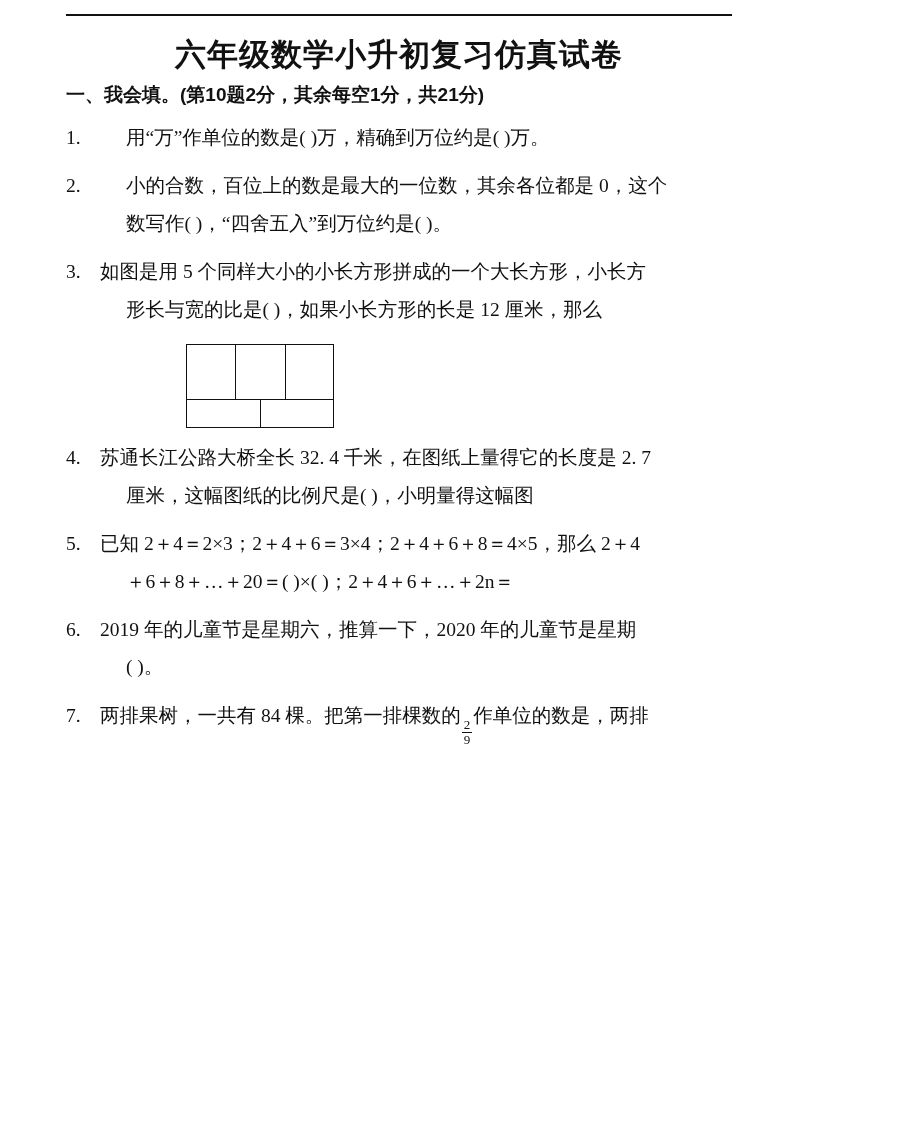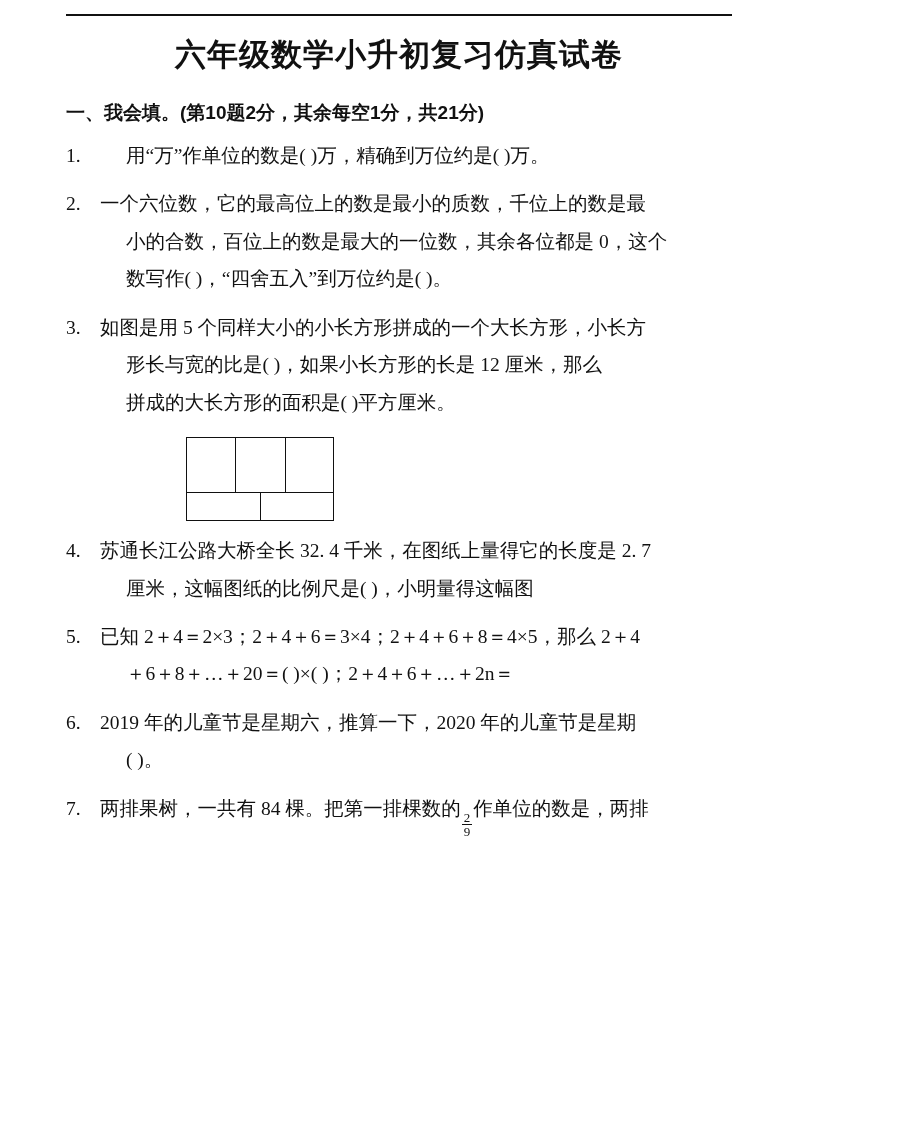--- a/index.html
+++ b/index.html
@@ -37,21 +37,21 @@
     font-size: 31px;
     letter-spacing: 1px;
     margin: 0;
     padding-top: 34px;
     padding-bottom: 6px;
   }
   .section-head {
     font-family: "Liberation Sans", "DejaVu Sans", sans-serif;
     font-weight: bold;
     font-size: 19px;
-    margin-top: 18px;
+    margin-top: 0;
     margin-bottom: 6px;
   }
   .q {
     display: flex;
     align-items: flex-start;
     font-size: 19.5px;
     line-height: 1.92;
     margin-top: 11px;
   }
   .q-num {
@@ -132,32 +132,30 @@
   <div class="q">
     <div class="q-num">1.</div>
     <div class="q-body">
       <p style="padding-left:26px">用“万”作单位的数是(        )万，精确到万位约是(        )万。</p>
     </div>
   </div>
 
   <div class="q">
     <div class="q-num">2.</div>
     <div class="q-body">
-      <p>一个六位数，它的最高位上的数是最小的质数，千位上的数是最</p>
       <p style="padding-left:26px">小的合数，百位上的数是最大的一位数，其余各位都是 0，这个</p>
       <p style="padding-left:26px">数写作(          )，“四舍五入”到万位约是(           )。</p>
     </div>
   </div>
 
   <div class="q">
     <div class="q-num">3.</div>
     <div class="q-body">
       <p>如图是用 5 个同样大小的小长方形拼成的一个大长方形，小长方</p>
       <p style="padding-left:26px">形长与宽的比是(          )，如果小长方形的长是 12 厘米，那么</p>
-      <p style="padding-left:26px">拼成的大长方形的面积是(           )平方厘米。</p>
     </div>
   </div>
 
   <div class="rect-figure">
     <div class="outer"></div>
     <div class="v1"></div>
     <div class="v2"></div>
     <div class="h1"></div>
     <div class="v3"></div>
   </div>

